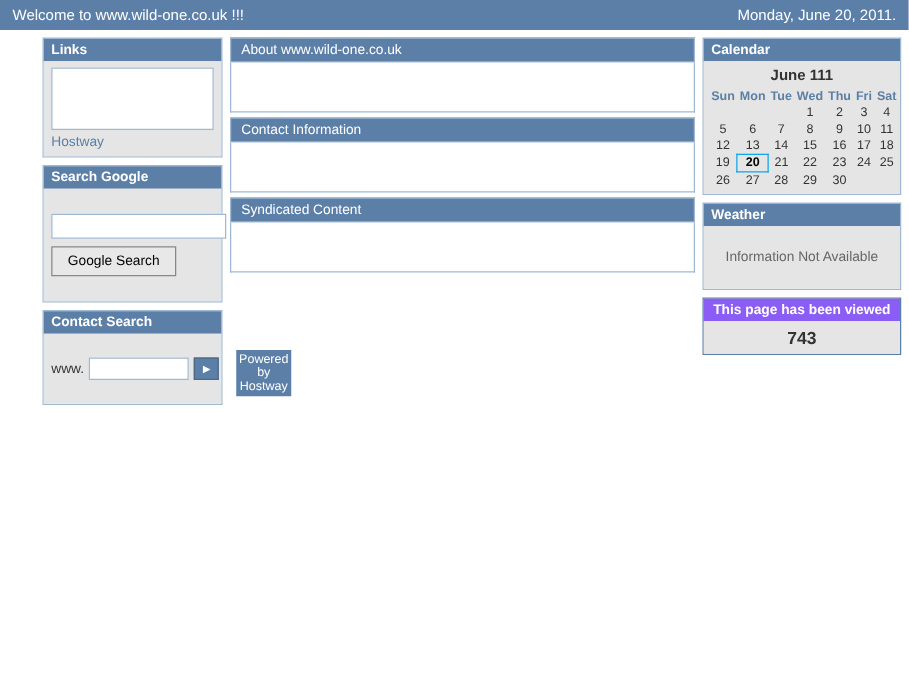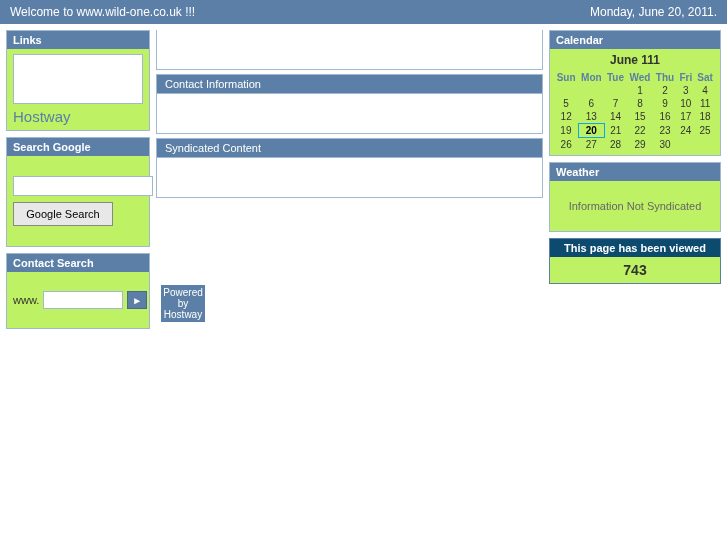--- a/index.html
+++ b/index.html
@@ -29,74 +29,75 @@
       padding: 6px;
       align-items: flex-start;
     }
 
     
     #col-left {
       width: 144px;
       display: flex;
       flex-direction: column;
       gap: 6px;
+      margin-left: 28px;
     }
 
     
     #col-mid {
       flex: 1;
       display: flex;
       flex-direction: column;
       gap: 4px;
     }
 
     
     #col-right {
-      width: 172px;
+      width: 159px;
       display: flex;
       flex-direction: column;
       gap: 6px;
     }
 
     
     .panel {
       border: 1px solid #a0b8d0;
     }
 
     .panel-header {
       background: #5b7fa6;
       color: #fff;
       padding: 3px 6px;
       font-size: 11px;
       font-weight: bold;
     }
 
     .panel-body {
       padding: 5px 6px;
-      background: #bef264;
+      background: #e5e5e5;
     }
 
     
     #links-panel .panel-body {
       min-height: 60px;
       display: flex;
       flex-direction: column;
       gap: 4px;
     }
 
     #links-panel .link-box {
       border: 1px solid #a0b8d0;
       height: 50px;
       background: #fff;
     }
 
     .hostway-link {
       color: #5b7fa6;
       text-decoration: none;
-      font-size: 15px;
+      font-size: 11px;
     }
 
     
     #search-google-panel .panel-body {
       padding: 20px 6px;
       display: flex;
       flex-direction: column;
       gap: 6px;
     }
 
@@ -229,21 +230,21 @@
       align-items: center;
       justify-content: center;
     }
 
     
     #pageviews-panel {
       border: 1px solid #5b7fa6;
     }
 
     #pageviews-panel .panel-header {
-      background: #0c4a6e;
+      background: #8b5cf6;
       color: #fff;
       padding: 3px 6px;
       font-size: 11px;
       text-align: center;
     }
 
     #pageviews-panel .panel-body {
       text-align: center;
       padding: 5px;
     }
@@ -291,20 +292,21 @@
         </div>
         <div class="powered-by">Powered by Hostway</div>
       </div>
     </div>
 
   </div>
 
   <div id="col-mid">
 
     <div>
+      <div class="mid-panel-header">About www.wild-one.co.uk</div>
       <div class="mid-panel-body"></div>
     </div>
 
     <div>
       <div class="mid-panel-header">Contact Information</div>
       <div class="mid-panel-body"></div>
     </div>
 
     <div>
       <div class="mid-panel-header">Syndicated Content</div>
@@ -380,21 +382,21 @@
                 </tr>
               </tbody>
           </table>
         </div>
       </div>
     </div>
 
     <div id="weather-panel" class="panel">
       <div class="panel-header">Weather</div>
       <div class="panel-body">
-        <span>Information Not Syndicated</span>
+        <span>Information Not Available</span>
       </div>
     </div>
 
     <div id="pageviews-panel">
       <div class="panel-header">This page has been viewed</div>
       <div class="panel-body">
         <div class="count">743</div>
       </div>
     </div>
 

